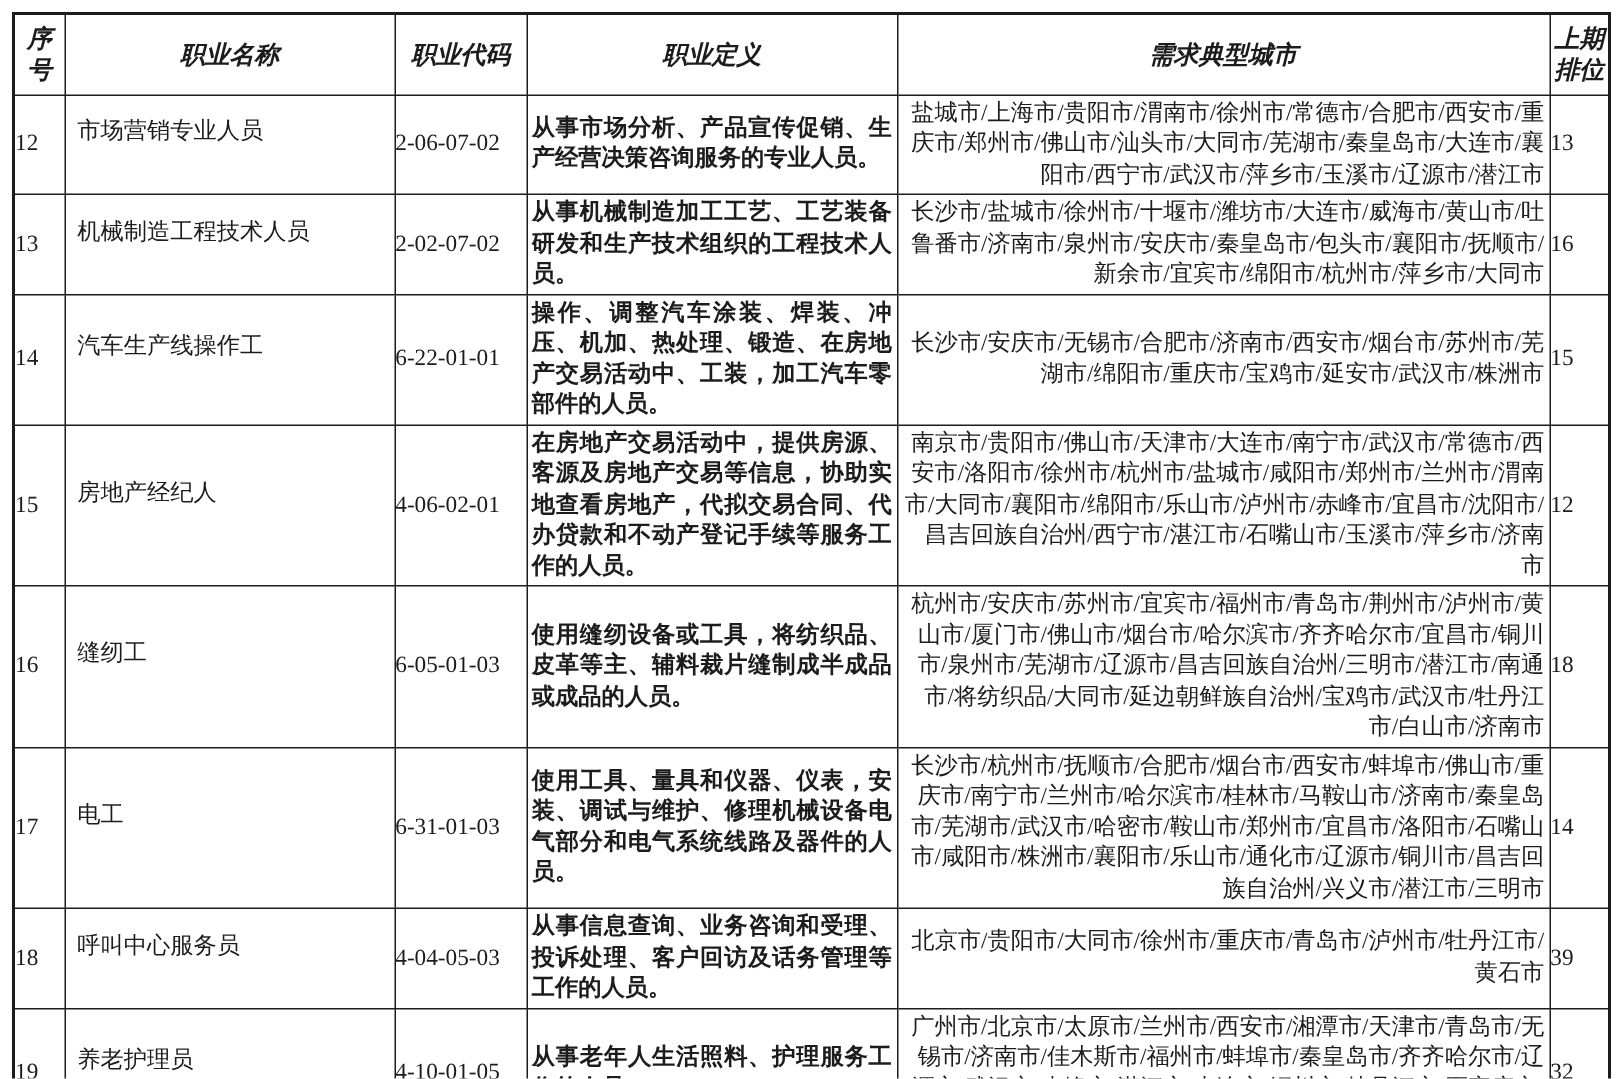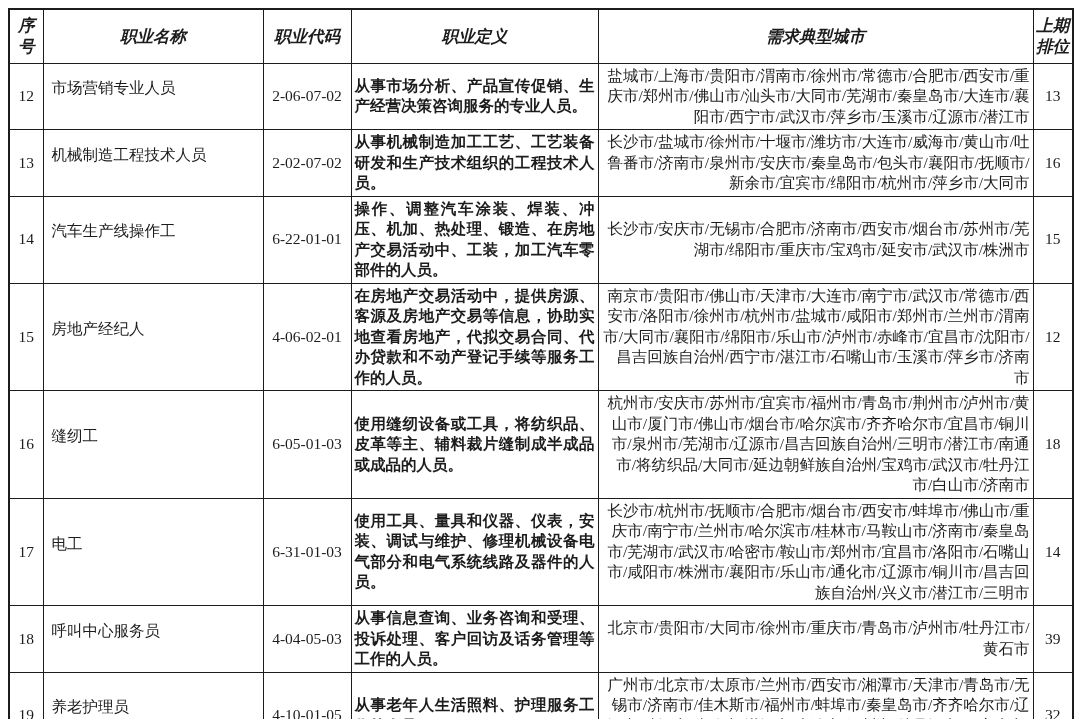--- a/index.html
+++ b/index.html
@@ -33,21 +33,21 @@
     font-size: 15.5px;
     line-height: 20.5px;
   }
   col.c-no   { width: 34px; }
   col.c-name { width: 220px; }
   col.c-code { width: 88px; }
   col.c-def  { width: 247px; }
   col.c-city { width: 435px; }
   col.c-rank { width: 40px; }
 
-  td.no, td.code, td.rank { text-align: center; font-family: "Liberation Serif", "DejaVu Serif", serif; }
+  td.no, td.code, td.rank { text-align: left; font-family: "Liberation Serif", "DejaVu Serif", serif; }
   td.name { text-align: left; padding: 2px 4px 18px 8px; }
   td.def  { text-align: justify; padding: 2px 3px; font-weight: bold; }
   td.city { text-align: right; padding: 2px 3px; word-break: break-all; }
 
   thead tr { height: 54px; font-style: italic; }
   tbody tr:nth-of-type(1) { height: 58px; }
   tbody tr:nth-of-type(2) { height: 65px; }
   tbody tr:nth-of-type(3) { height: 77px; }
   tbody tr:nth-of-type(4) { height: 103px; }
   tbody tr:nth-of-type(5) { height: 103px; }

